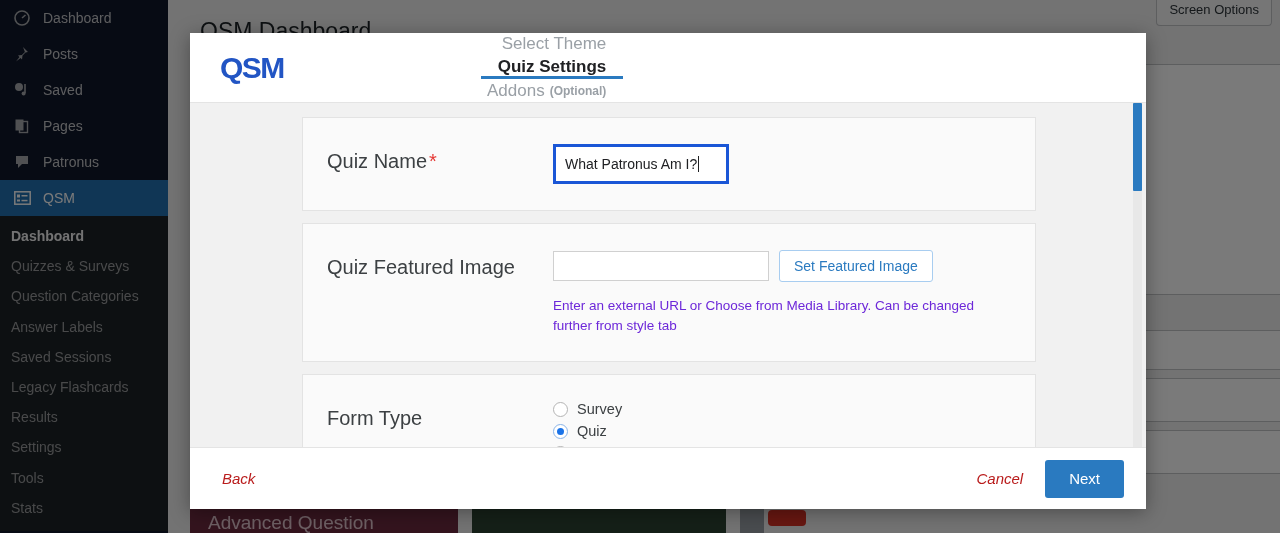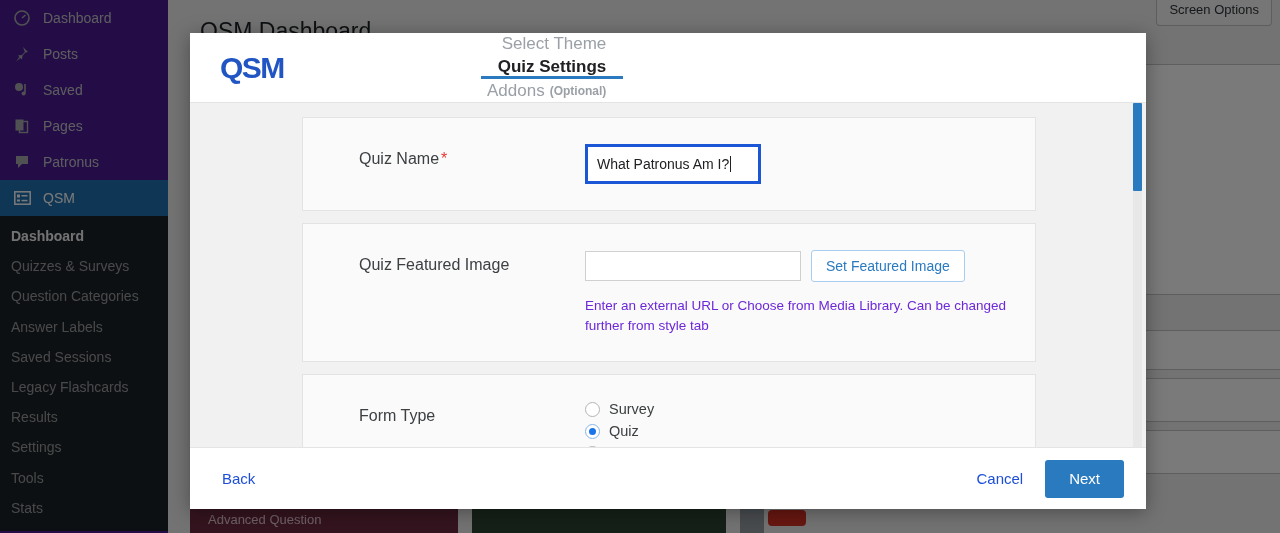--- a/index.html
+++ b/index.html
@@ -9,21 +9,21 @@
     font-family: "Liberation Sans", sans-serif;
     background: #f1f1f1;
   }
 
   
   #page-root { position: relative; width: 1280px; height: 533px; }
 
   .wp-sidebar {
     position: absolute; left: 0; top: 0;
     width: 168px; height: 533px;
-    background: #4c1d95;
+    background: #0f172a;
     z-index: 5;
   }
   .wp-menu-item {
     display: flex; align-items: center;
     height: 36px; padding-left: 11px;
     color: #c3c4c7; font-size: 14px;
   }
   .wp-menu-item .mi-icon {
     width: 22px; height: 20px; margin-right: 10px;
     display: flex; align-items: center; justify-content: center;
@@ -93,21 +93,21 @@
   .bg-strip-1 { top: 330px; height: 40px; }
   .bg-strip-2 { top: 378px; height: 44px; }
   .bg-strip-3 { top: 430px; height: 44px;
     font-size: 14px; color: #2c3338; padding: 12px 0 0 770px; white-space: nowrap; }
   .bg-card {
     position: absolute; top: 508px; height: 28px;
     overflow: hidden;
   }
   .bg-card-red { left: 22px; width: 268px; background: #6d2b40; }
   .bg-card-red .cardtxt {
-    color: #e6c9d2; font-size: 13px; padding: 4px 0 0 18px;
+    color: #e6c9d2; font-size: 19px; padding: 4px 0 0 18px;
     white-space: nowrap;
   }
   .bg-card-green { left: 304px; width: 254px; background: #2c4432; }
   .bg-card-grey { left: 572px; width: 24px; background: #9aa0a6; }
   .bg-card-red2 { left: 600px; width: 38px; background: #d93025; border-radius:4px; height: 16px; top: 510px;}
 
   
   .overlay {
     position: absolute; left: 0; top: 0;
     width: 1280px; height: 533px;
@@ -168,23 +168,22 @@
   .form-card {
     background: #fafafa;
     border: 1px solid #e3e3e3;
     margin-bottom: 12px;
     padding: 26px 24px;
     display: flex;
     align-items: flex-start;
   }
   .card-label {
     width: 226px; flex: 0 0 226px;
-    font-size: 16px; color: #3c4043;
+    font-size: 20px; color: #3c4043;
     padding-top: 6px;
-    margin-left: 32px;
   }
   .req { color: #e53935; margin-left: 2px; }
   .card-field { flex: 1 1 auto; }
 
   .text-input {
     width: 176px; height: 40px;
     border: 3px solid #1a56d6;
     background: #fff;
     font-size: 14px; color: #202124;
     padding: 0 9px;
@@ -251,23 +250,23 @@
 
   .modal-footer {
     flex: 0 0 62px; height: 62px;
     background: #fff;
     border-top: 1px solid #e4e4e4;
     display: flex; align-items: center;
     padding: 0 22px 0 28px;
   }
   .link-btn {
     background: none; border: none;
-    color: #1d4ed8; font-size: 15px;
+    color: #b91c1c; font-size: 15px;
     font-family: "Liberation Sans", sans-serif;
-    cursor: pointer; padding: 6px 4px;
+    cursor: pointer; padding: 6px 4px; font-style: italic;
   }
   .footer-spacer { flex: 1 1 auto; }
   .btn-primary {
     margin-left: 18px;
     background: #2a7ac0; color: #fff;
     border: none; border-radius: 3px;
     height: 38px; padding: 0 24px;
     font-size: 15px;
     font-family: "Liberation Sans", sans-serif;
     cursor: pointer;

